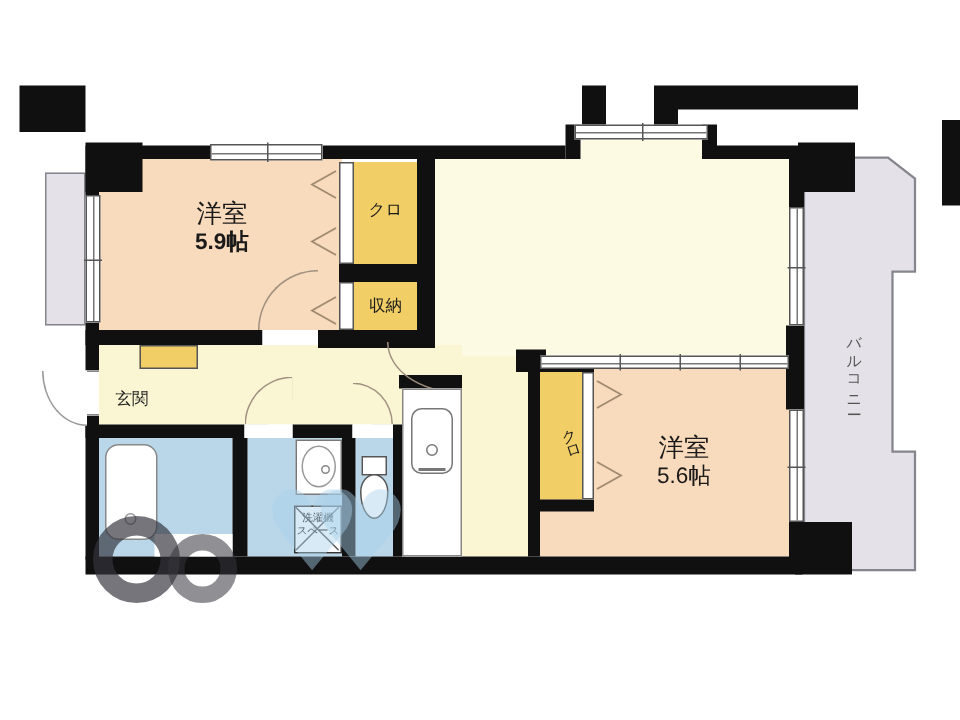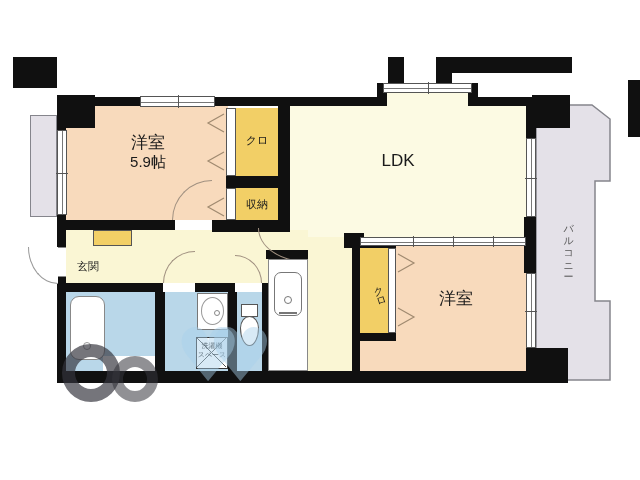--- a/index.html
+++ b/index.html
@@ -168,27 +168,27 @@
   <div class="label" style="left:195px;top:342px;width:34px;font-size:7px;color:#111;background:transparent;">
     <div>洗濯機</div>
     <div>スペース</div>
   </div>
 
   <div class="fixture" style="left:241px;top:304px;width:17px;height:13px;border-color:#555;"></div>
   <div class="fixture" style="left:240px;top:316px;width:19px;height:30px;border:1.5px solid #555;border-radius:50% 50% 50% 50% / 40% 40% 60% 60%;"></div>
 
   <div class="label" style="left:100px;top:132px;width:96px;font-size:17px;">
     <div>洋室</div>
-    <div style="font-size:15px;">5.9帖</div>
+    <div style="font-size:15px;font-weight:bold;">5.9帖</div>
   </div>
   <div class="label" style="left:348px;top:150px;width:100px;font-size:17px;">
-    <div>LDK</div>
   </div>
   <div class="label" style="left:408px;top:288px;width:96px;font-size:17px;">
     <div>洋室</div>
+    <div style="font-size:15px;">5.6帖</div>
   </div>
   <div class="label" style="left:236px;top:134px;width:42px;font-size:11px;">クロ</div>
   <div class="label" style="left:236px;top:198px;width:42px;font-size:11px;">収納</div>
   <div class="label" style="left:66px;top:260px;width:44px;font-size:11px;">玄関</div>
   <div class="label" style="left:362px;top:272px;width:22px;height:40px;font-size:10px;writing-mode:vertical-rl;transform:rotate(-18deg);">クロ</div>
   <div class="label" style="left:558px;top:202px;width:16px;height:85px;font-size:10px;color:#555;writing-mode:vertical-rl;letter-spacing:2px;">バルコニー</div>
 
   <div class="abs wm" style="left:175px;top:312px;font-size:74px;color:rgba(168,208,236,0.45);letter-spacing:-34px;font-family:'DejaVu Sans',sans-serif;">♥♥</div>
   <div class="abs wm" style="left:62px;top:344px;width:58px;height:58px;border:13px solid rgba(52,52,60,0.68);border-radius:50%;box-sizing:border-box;"></div>
   <div class="abs wm" style="left:112px;top:356px;width:46px;height:46px;border:11px solid rgba(52,52,60,0.55);border-radius:50%;box-sizing:border-box;"></div>

